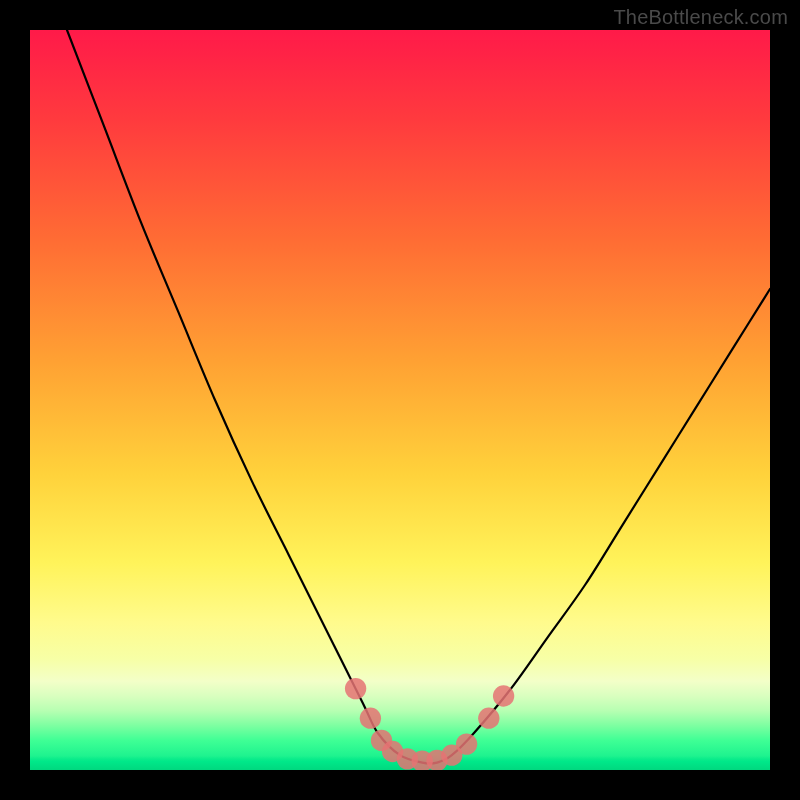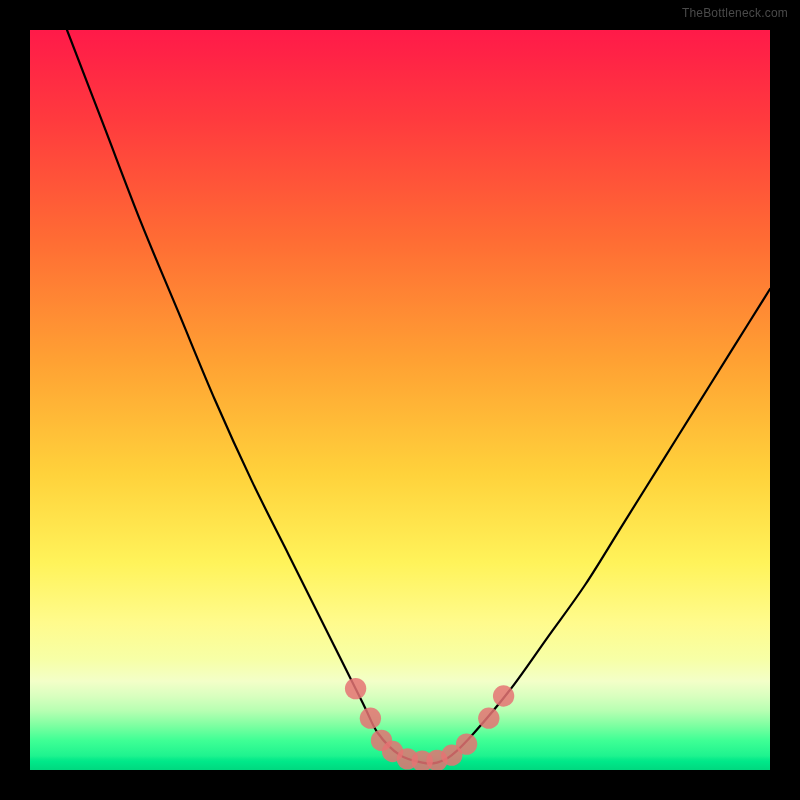--- a/index.html
+++ b/index.html
@@ -62,21 +62,21 @@
     top: 30px;
     width: 740px;
     height: 740px;
     pointer-events: none;
   }
   .watermark {
     position: absolute;
     top: 6px;
     right: 12px;
     color: #4a4a4a;
-    font-size: 12px;
+    font-size: 20px;
     font-weight: 400;
     letter-spacing: 0.2px;
     user-select: none;
   }
 </style>
 </head>
 <body>
 
 <div class="frame">
   <div class="plot-area"></div>

